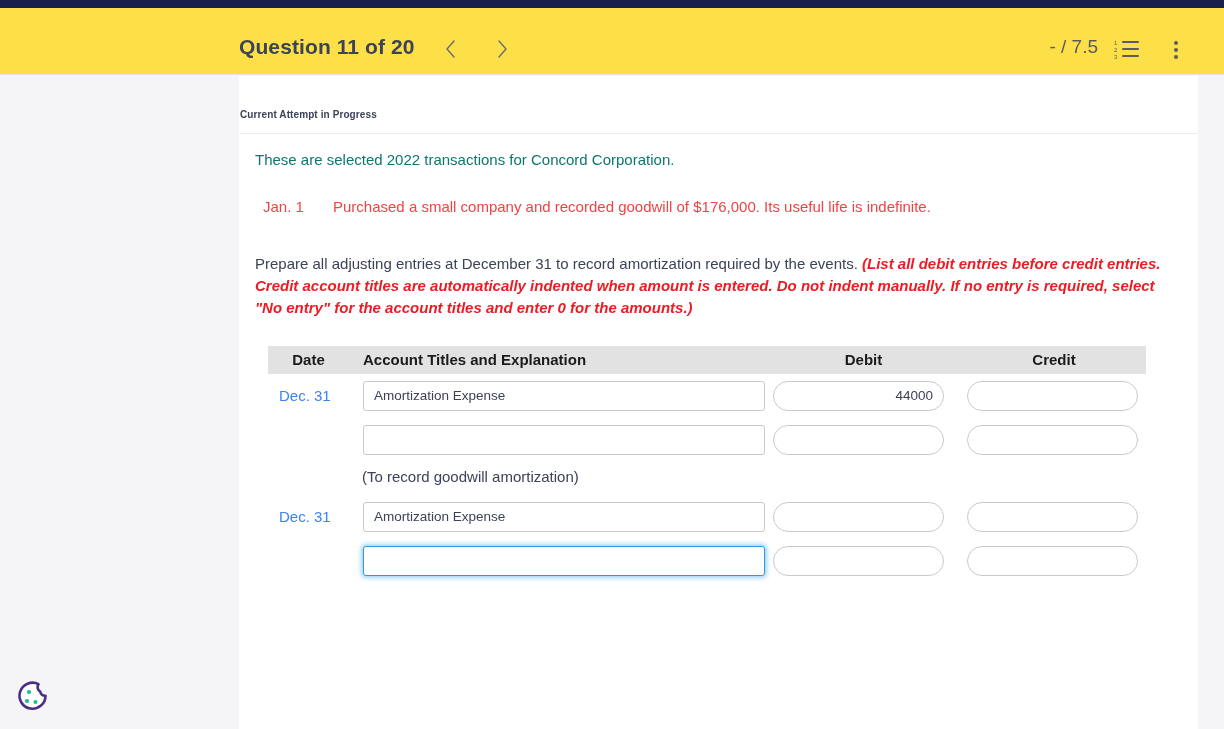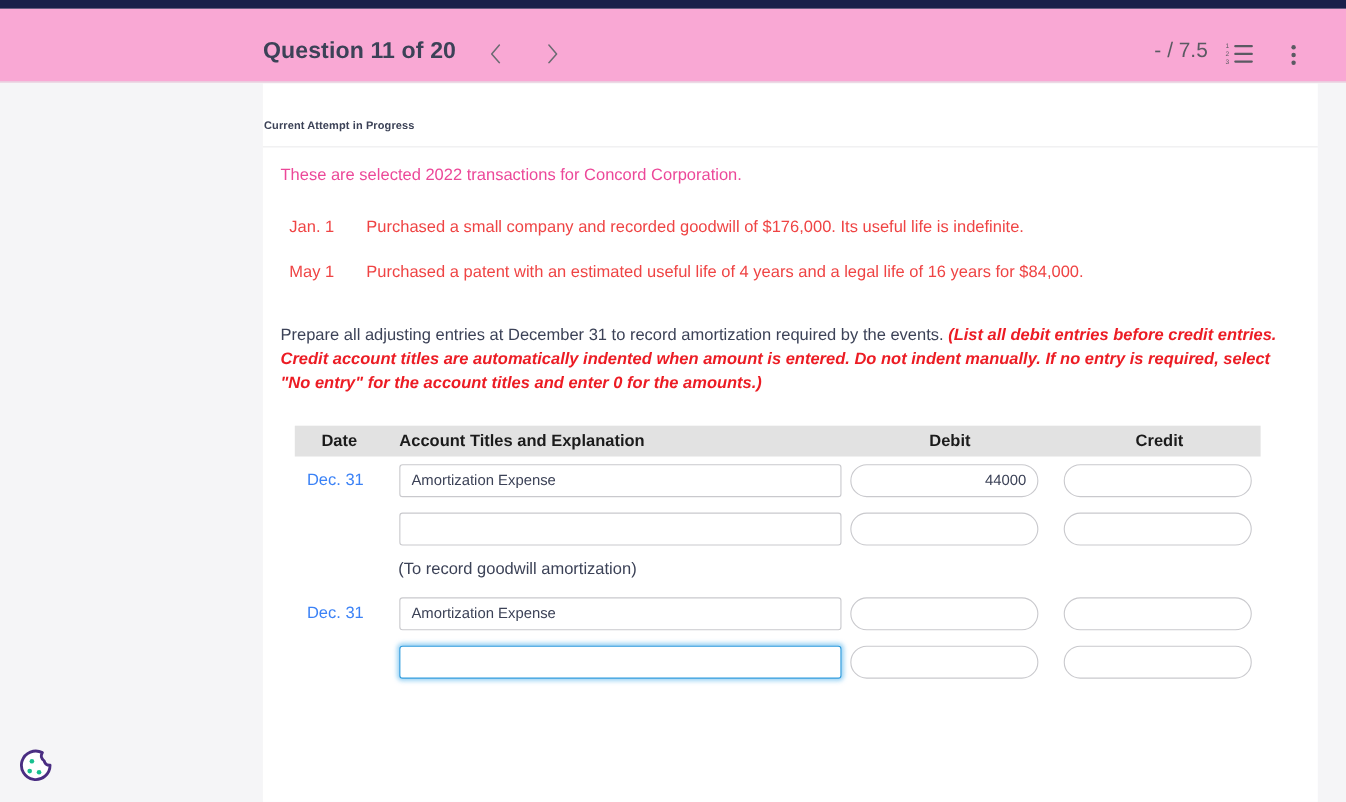--- a/index.html
+++ b/index.html
@@ -17,21 +17,21 @@
   .topstrip {
     position: absolute; left: 0; top: 0;
     width: 1224px; height: 8px;
     background: #19204a;
   }
 
   
   .headerbar {
     position: absolute; left: 0; top: 8px;
     width: 1224px; height: 67px;
-    background: #f9a8d4;
+    background: #fde047;
     border-bottom: 1px solid #e3e3e6;
   }
   .qtitle {
     position: absolute; left: 239px; top: 27px;
     font-size: 21px; font-weight: bold;
     color: #3c4257; letter-spacing: .1px;
   }
   .navbtn {
     position: absolute; top: 28px;
     width: 26px; height: 26px;
@@ -90,21 +90,21 @@
     padding: 33px 0 0 1px; letter-spacing: .1px;
   }
   .divider {
     margin-top: 13px;
     border-top: 1px solid #ececed;
   }
 
   .body-area { padding: 0 14px 0 16px; }
 
   .lead {
-    font-size: 15px; color: #ec4899;
+    font-size: 15px; color: #0f766e;
     padding-top: 15px; line-height: 1.4;
   }
 
   .txn-list { margin-top: 26px; }
   .txn {
     display: flex; font-size: 15px; color: #ef4444;
     line-height: 1.4; margin-bottom: 20px;
   }
   .txn .dt { width: 78px; flex: 0 0 78px; padding-left: 8px; }
   .txn .desc { flex: 1; }
@@ -222,24 +222,20 @@
 
     <div class="body-area">
 
       <div class="lead">These are selected 2022 transactions for Concord Corporation.</div>
 
       <div class="txn-list">
         <div class="txn">
           <span class="dt">Jan. 1</span>
           <span class="desc">Purchased a small company and recorded goodwill of $176,000. Its useful life is indefinite.</span>
         </div>
-        <div class="txn">
-          <span class="dt">May 1</span>
-          <span class="desc">Purchased a patent with an estimated useful life of 4 years and a legal life of 16 years for $84,000.</span>
-        </div>
       </div>
 
       <div class="instr">
         <span>Prepare all adjusting entries at December 31 to record amortization required by the events.</span>
         <span class="red">(List all debit entries before credit entries. Credit account titles are automatically indented when amount is entered. Do not indent manually. If no entry is required, select "No entry" for the account titles and enter 0 for the amounts.)</span>
       </div>
 
       <div class="jtable">
 
         <div class="jhead">

